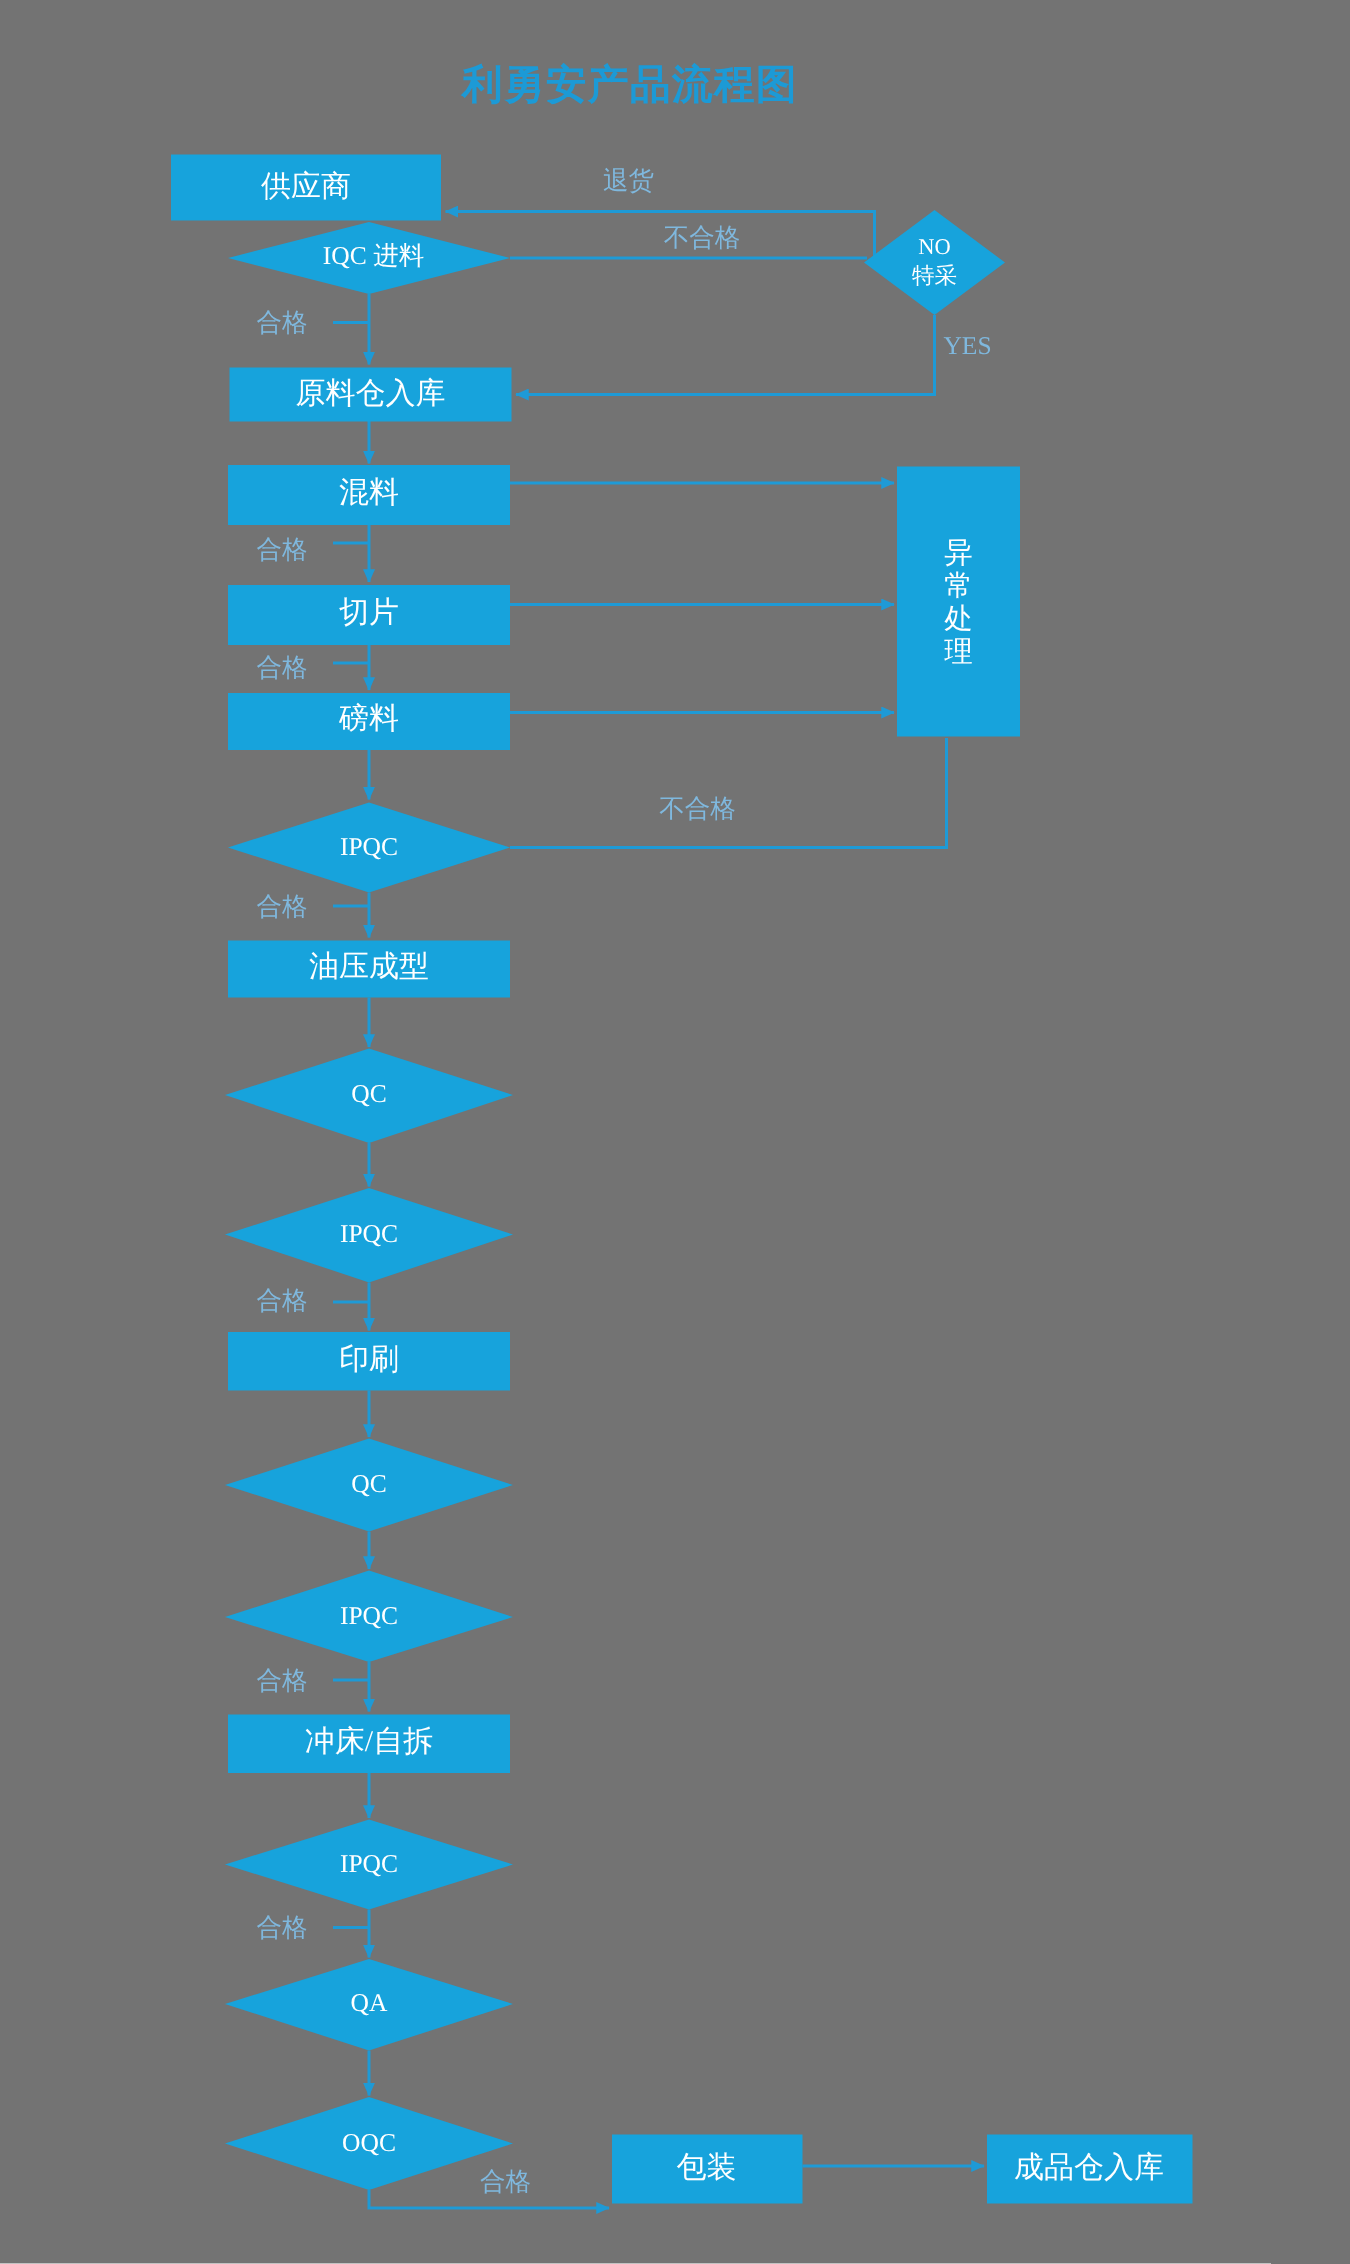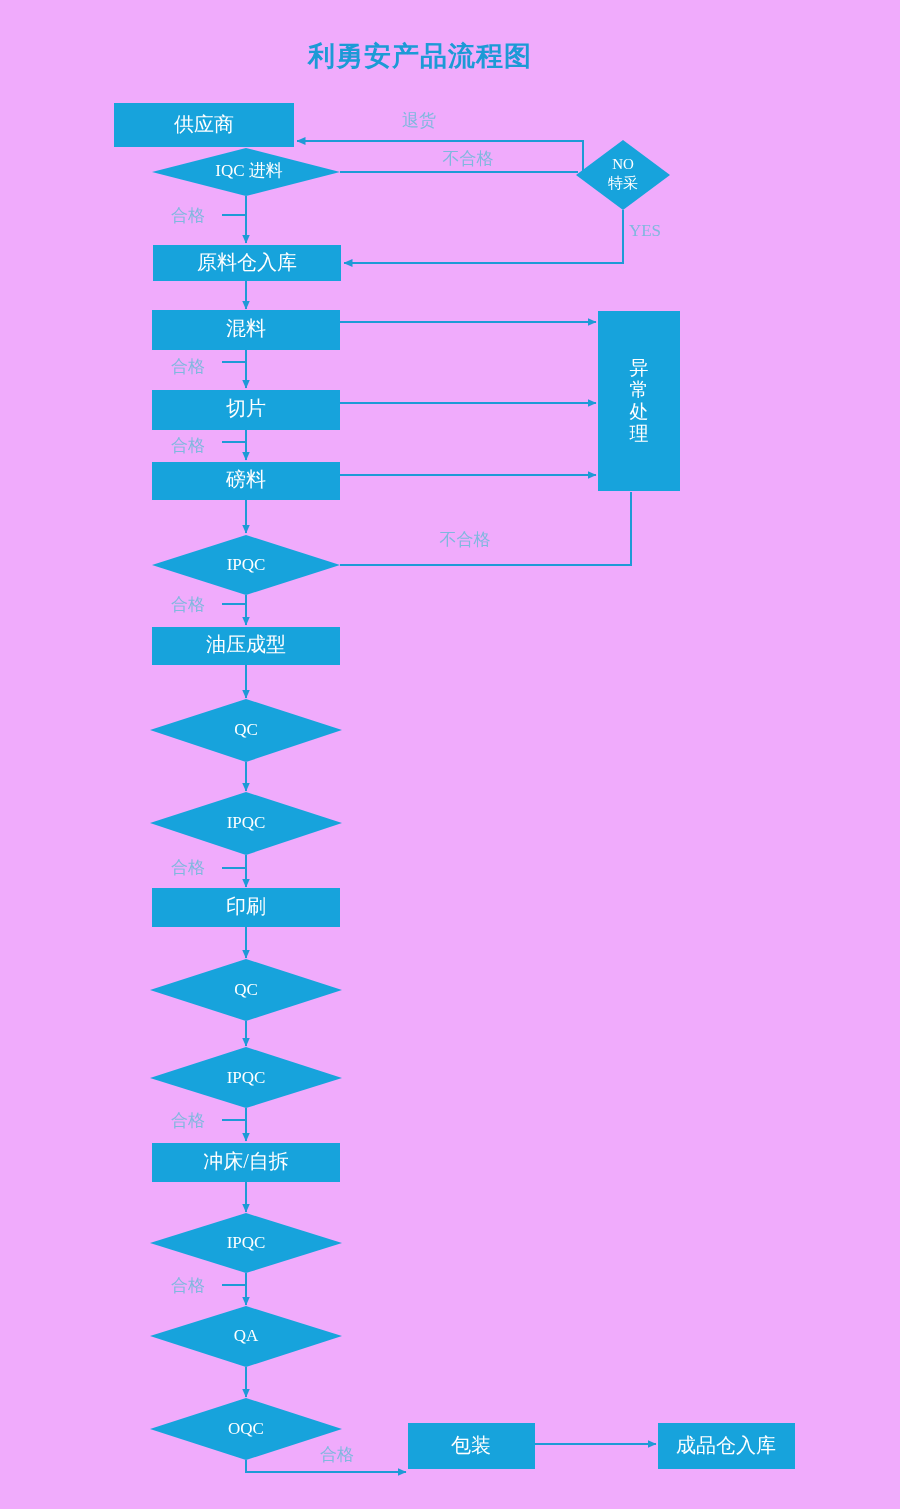--- a/index.html
+++ b/index.html
@@ -8,21 +8,21 @@
     padding: 0;
     background: #ffffff;
   }
   body {
     font-family: "Liberation Serif", "DejaVu Serif", serif;
   }
   #page {
     position: relative;
     width: 900px;
     height: 1509px;
-    background: #f0abfc;
+    background: #737373;
     overflow: hidden;
   }
   #flow-svg {
     position: absolute;
     left: 0;
     top: 0;
     width: 900px;
     height: 1509px;
   }
   .node-text {

